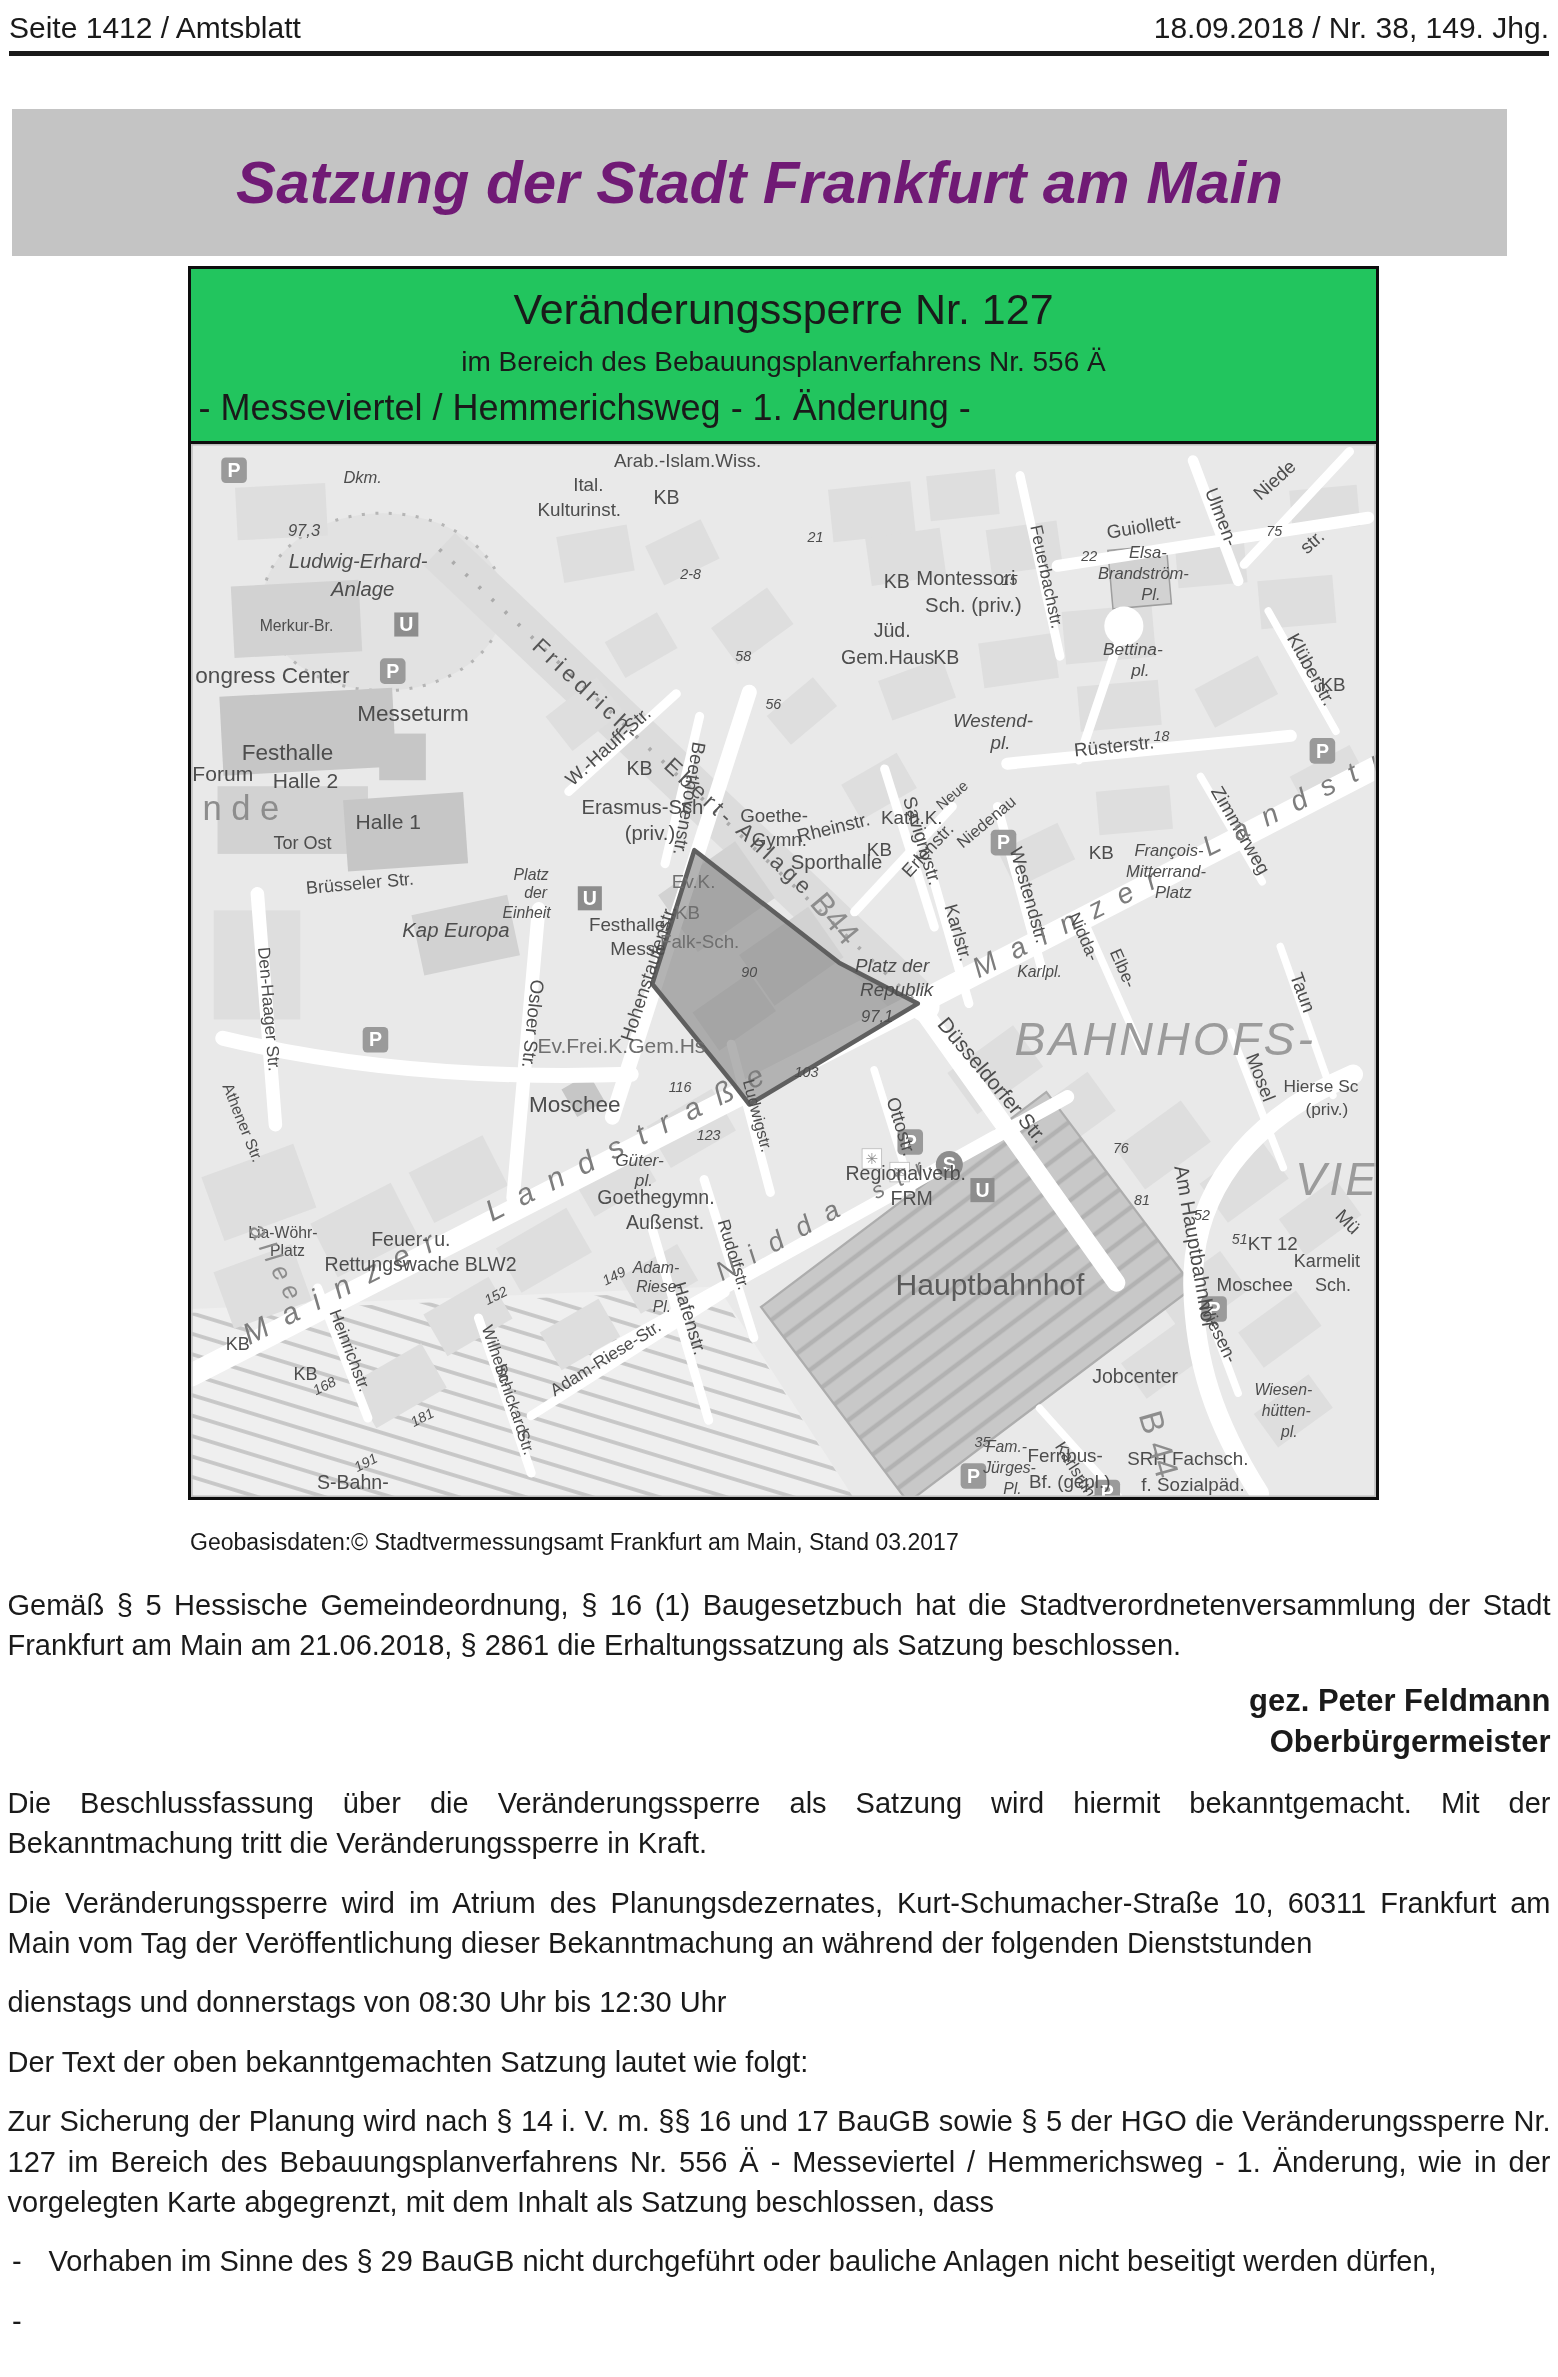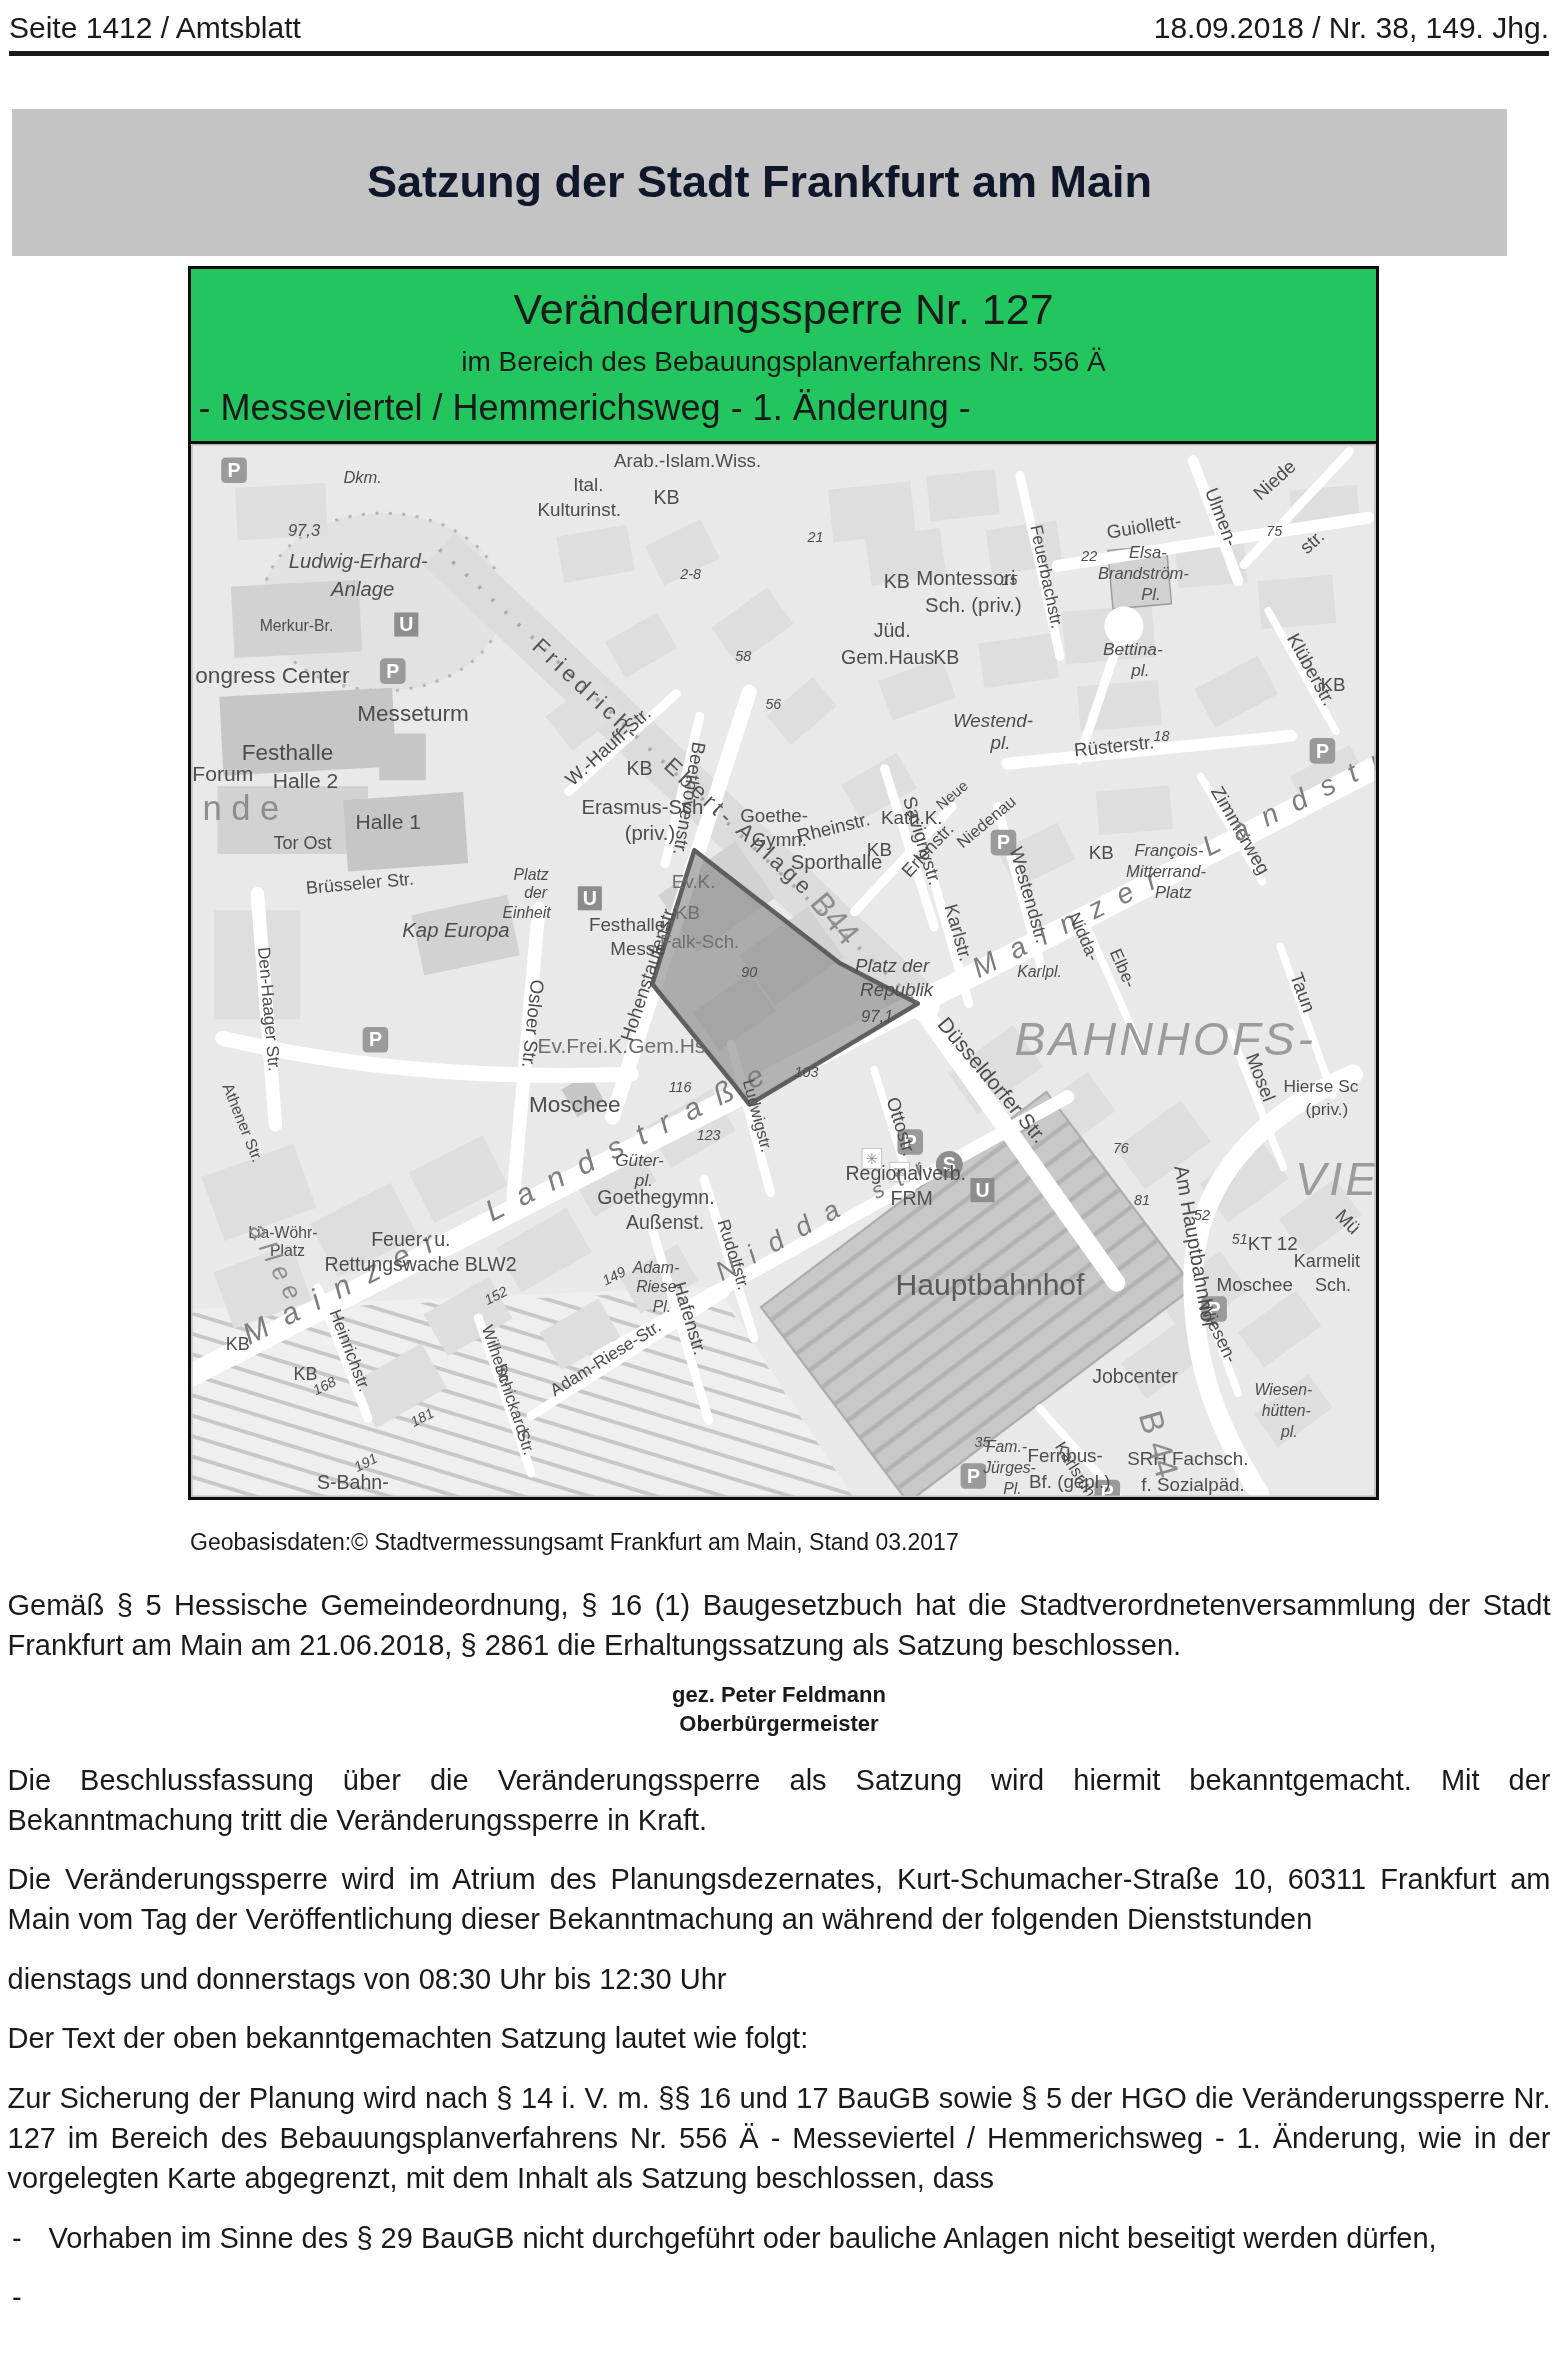--- a/index.html
+++ b/index.html
@@ -5,34 +5,34 @@
   html,body{margin:0;padding:0;background:#ffffff;}
   .page{position:relative;width:1558px;height:2377px;background:#fff;overflow:hidden;
         font-family:"Liberation Sans","DejaVu Sans",sans-serif;color:#1a1a1a;}
   
   .hdr{display:flex;justify-content:space-between;align-items:flex-end;
        margin:10.5px 9px 0 9px;font-size:30px;}
   .rule{height:5.3px;background:#1a1a1a;margin:6px 9px 0 9px;}
   
   .banner{margin:53px 51px 0 12px;height:147px;background:#c4c4c4;
           display:flex;align-items:center;justify-content:center;}
-  .banner h1{margin:0;font-size:45px;font-weight:700;color:#0f172a;letter-spacing:0px;}
+  .banner h1{margin:0;font-size:60px;font-weight:700;color:#701a75;letter-spacing:0px;font-style:italic;}
   
   .nbox{margin:10.5px 0 0 188px;width:1185px;border:3px solid #0d0d0d;background:#22c55e;}
   .nbox .t1{font-size:43px;text-align:center;margin:13.5px 7.5px 0 7.5px;line-height:53px;}
   .nbox .t2{font-size:28px;text-align:center;margin:3px 7.5px 0 7.5px;line-height:45px;}
   .nbox .t3{font-size:36px;text-align:left;margin:1.5px 7.5px 10.5px 7.5px;line-height:45px;}
   .map{display:block;border-top:3px solid #0d0d0d;background:#e9e9e9;}
   svg text{font-family:"Liberation Sans","DejaVu Sans",sans-serif;}
   .caption{margin:29px 0 0 190px;font-size:23px;}
   
   .content{margin:29px 7.5px 0 7.5px;font-size:29px;line-height:1.38;}
   .content p{margin:0 0 19.6px 0;text-align:justify;}
   .content p.single{text-align:left;}
-  .sig{text-align:center;font-weight:700;font-size:22px;line-height:1.3;margin:-3px 0 21px 0;}
+  .sig{text-align:right;font-weight:700;font-size:31px;line-height:1.3;margin:-3px 0 21px 0;}
   .sig div{white-space:nowrap;}
   .bullet{position:relative;padding-left:41px;}
   .bullet .dash{position:absolute;left:4.5px;top:0;}
   .b1{fill:#dedede;} .b2{fill:#d2d2d2;} .b3{fill:#c6c6c6;}
   .road{stroke:#ffffff;fill:none;stroke-linecap:round;}
 </style>
 </head>
 <body>
 
 <div class="page">

